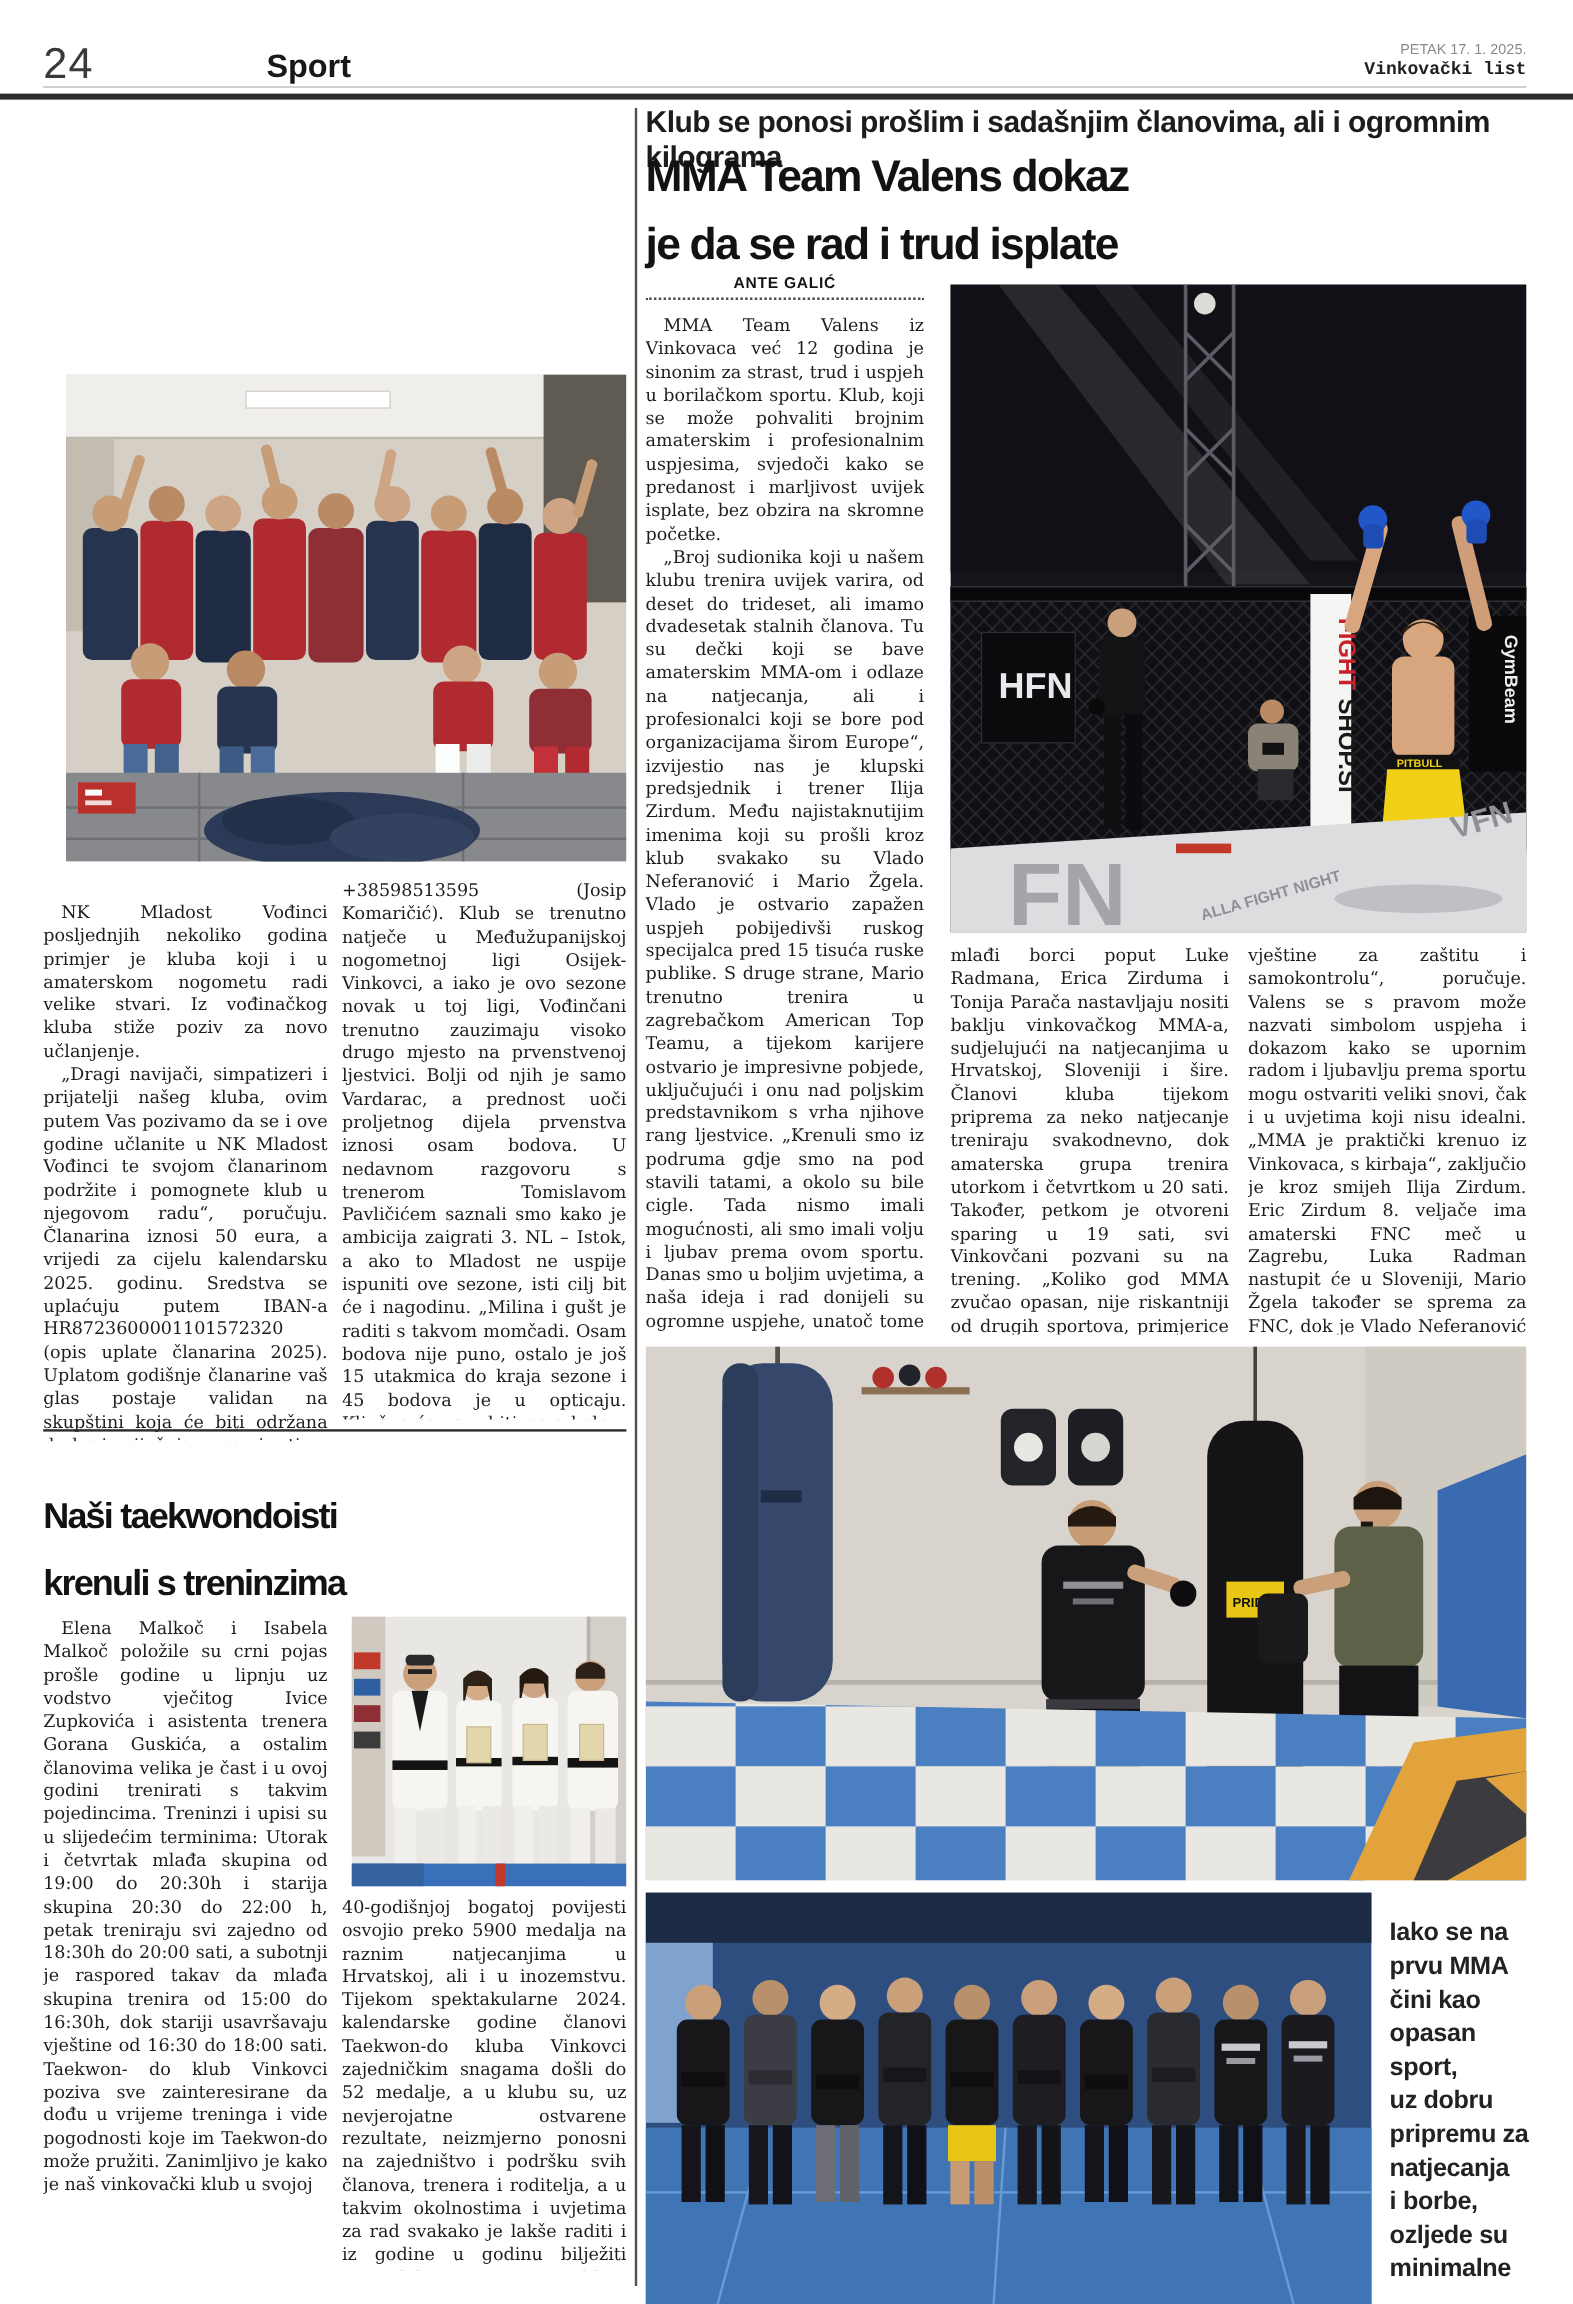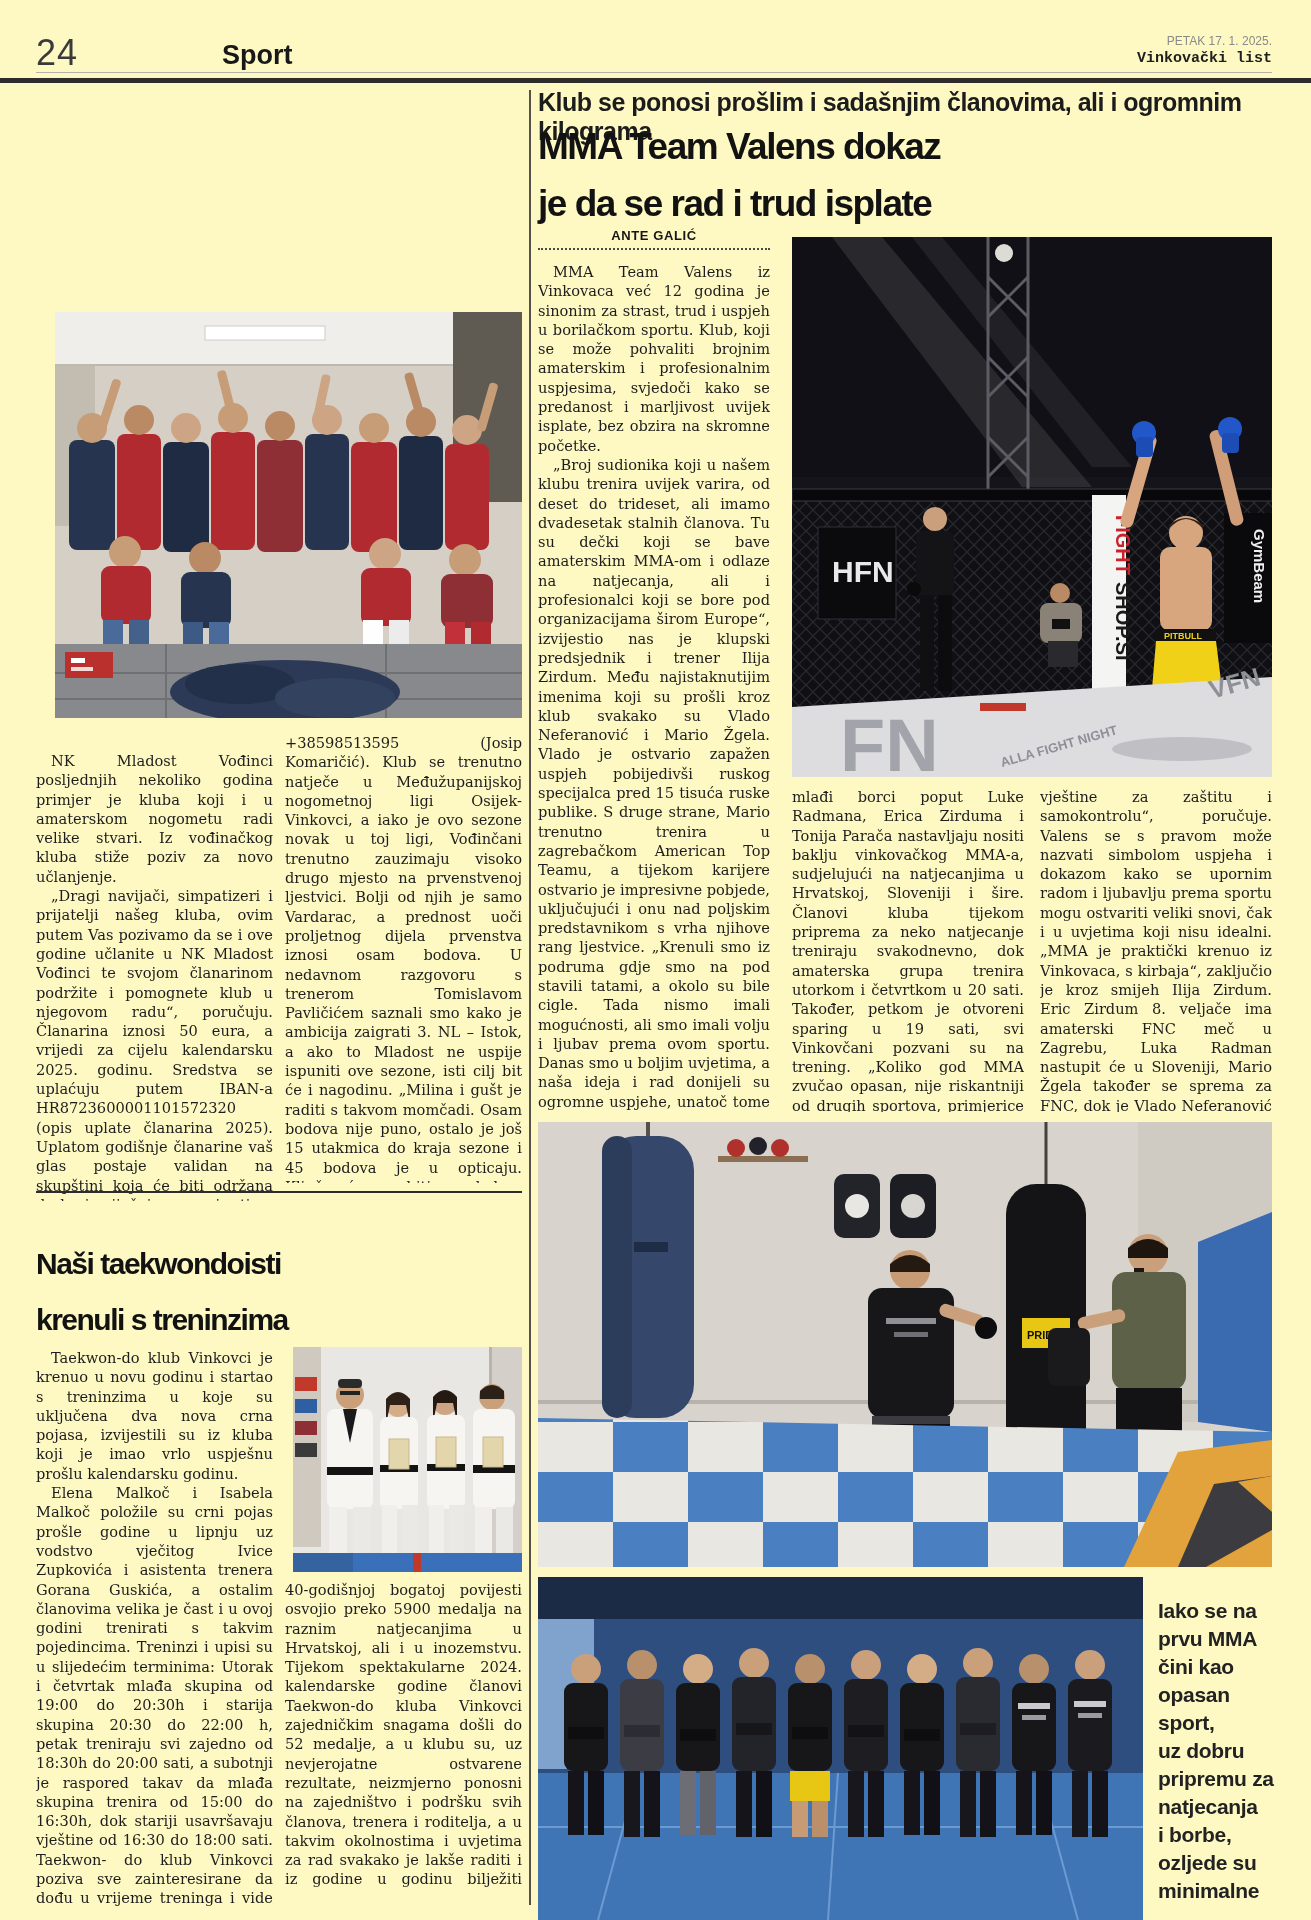--- a/index.html
+++ b/index.html
@@ -1,16 +1,16 @@
 <!DOCTYPE html>
 <html><head>
 <meta charset="utf-8">
 <style>
   html,body{margin:0;padding:0;background:#e8e6e1;}
-  #page{position:relative;width:1311px;height:1920px;background:#fef9c3;margin:0 auto;
+  #page{position:relative;width:1311px;height:1920px;background:#ffffff;margin:0 auto;
         overflow:hidden;font-family:"DejaVu Serif",serif;color:#1e1e1e;}
   .abs{position:absolute;}
   
   .pagenum{font-family:"Liberation Sans",sans-serif;font-size:36px;font-weight:400;color:#3a3a3a;letter-spacing:1px;}
   .section{font-family:"Liberation Sans",sans-serif;font-size:27px;font-weight:700;color:#181818;}
   .hdr-date{font-family:"Liberation Sans",sans-serif;font-size:12px;color:#8a8a8a;text-align:right;}
   .hdr-pub{font-family:Liberation Mono, monospace;font-size:15px;font-weight:700;color:#1f1f1f;text-align:right;}
   .rule-thin{background:#b5b2ac;height:1px;}
   .rule-thick{background:#2e2c2a;height:5px;}
   .vrule{background:#55524e;width:1.5px;}
@@ -123,21 +123,20 @@
     </div>
   <div class="abs body-col cont" style="left:285px;top:733px;width:237px;height:450px;">
       <p>+38598513595 (Josip Komaričić). Klub se trenutno natječe u Međužupanijskoj nogometnoj ligi Osijek-Vinkovci, a iako je ovo sezone novak u toj ligi, Vođinčani trenutno zauzimaju visoko drugo mjesto na prvenstvenoj ljestvici. Bolji od njih je samo Vardarac, a prednost uoči proljetnog dijela prvenstva iznosi osam bodova. U nedavnom razgovoru s trenerom Tomislavom Pavličićem saznali smo kako je ambicija zaigrati 3. NL – Istok, a ako to Mladost ne uspije ispuniti ove sezone, isti cilj bit će i nagodinu. „Milina i gušt je raditi s takvom momčadi. Osam bodova nije puno, ostalo je još 15 utakmica do kraja sezone i 45 bodova je u opticaju. Ključno će nam biti prvo kolo u kojemu gostujemo kod Vardarca. Ako bi tamo pobijedili, vjerujem da ćemo imati snage da uhvatimo prvo mjesto“, kazao je Pavličić u prosincu za Vinkovački list. A.G.</p>
     </div>
 
   <div class="abs hrule" style="left:36px;top:1191px;width:486px;"></div>
 
   <div class="abs headline h-tkd" style="left:36px;top:1200px;width:495px;">Naši taekwondoisti
 krenuli s treninzima</div>
   <div class="abs body-col" style="left:36px;top:1348px;width:237px;height:560px;">
-      <p>Taekwon-do klub Vinkovci je krenuo u novu godinu i startao s treninzima u koje su uključena dva nova crna pojasa, izvijestili su iz kluba koji je imao vrlo uspješnu prošlu kalendarsku godinu.</p>
       <p>Elena Malkoč i Isabela Malkoč položile su crni pojas prošle godine u lipnju uz vodstvo vječitog Ivice Zupkovića i asistenta trenera Gorana Guskića, a ostalim članovima velika je čast i u ovoj godini trenirati s takvim pojedincima. Treninzi i upisi su u slijedećim terminima: Utorak i četvrtak mlađa skupina od 19:00 do 20:30h i starija skupina 20:30 do 22:00 h, petak treniraju svi zajedno od 18:30h do 20:00 sati, a subotnji je raspored takav da mlađa skupina trenira od 15:00 do 16:30h, dok stariji usavršavaju vještine od 16:30 do 18:00 sati. Taekwon- do klub Vinkovci poziva sve zainteresirane da dođu u vrijeme treninga i vide pogodnosti koje im Taekwon-do može pružiti. Zanimljivo je kako je naš vinkovački klub u svojoj</p>
     </div>
 
   <svg class="abs photo" style="left:293px;top:1347px;" width="229" height="225" viewBox="0 0 229 225" aria-hidden="true">
     <rect width="229" height="225" fill="#e9e7e3"></rect>
     <rect x="196" y="0" width="33" height="225" fill="#d4d0c9"></rect>
       <rect x="196" y="0" width="3" height="225" fill="#b9b4ab"></rect>
     <rect x="0" y="0" width="28" height="200" fill="#cfc9c0"></rect>
     <rect x="2" y="30" width="22" height="14" fill="#c0392b"></rect>
       <rect x="2" y="52" width="22" height="14" fill="#2e5fa3"></rect>

